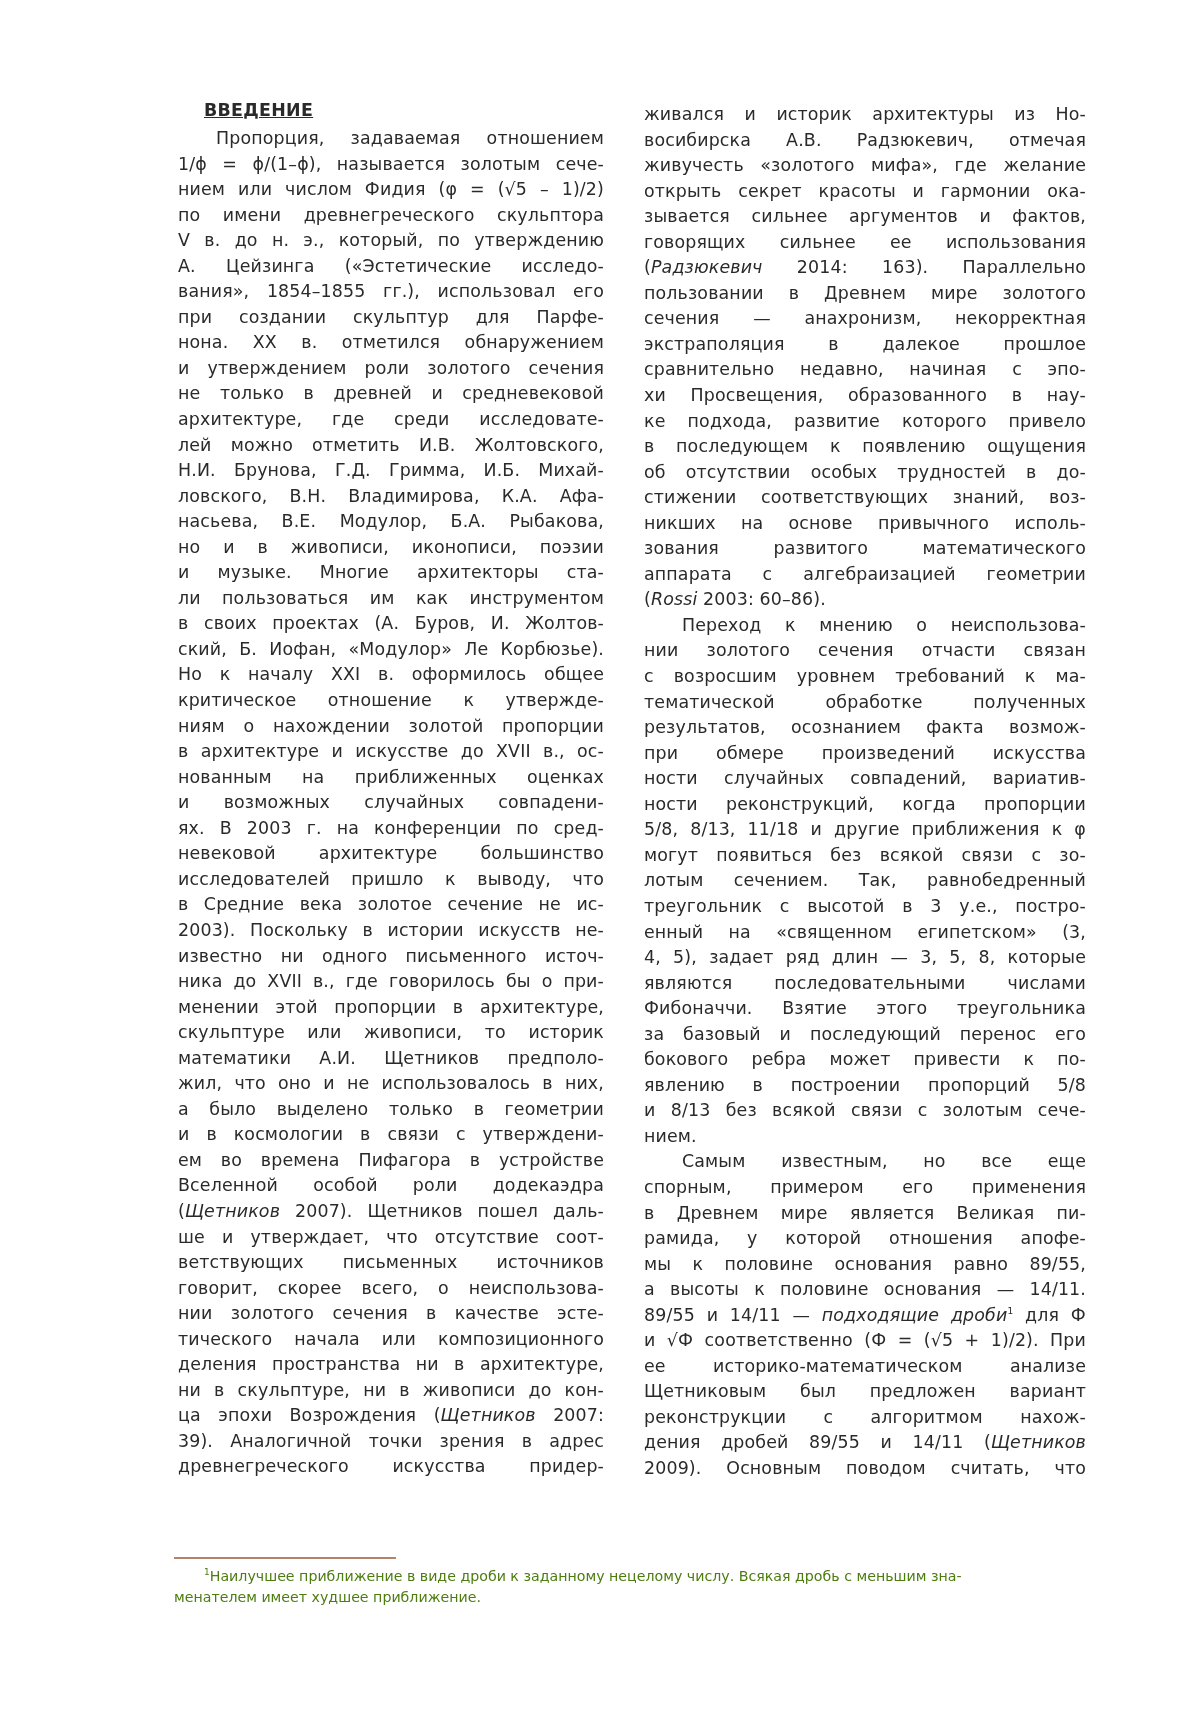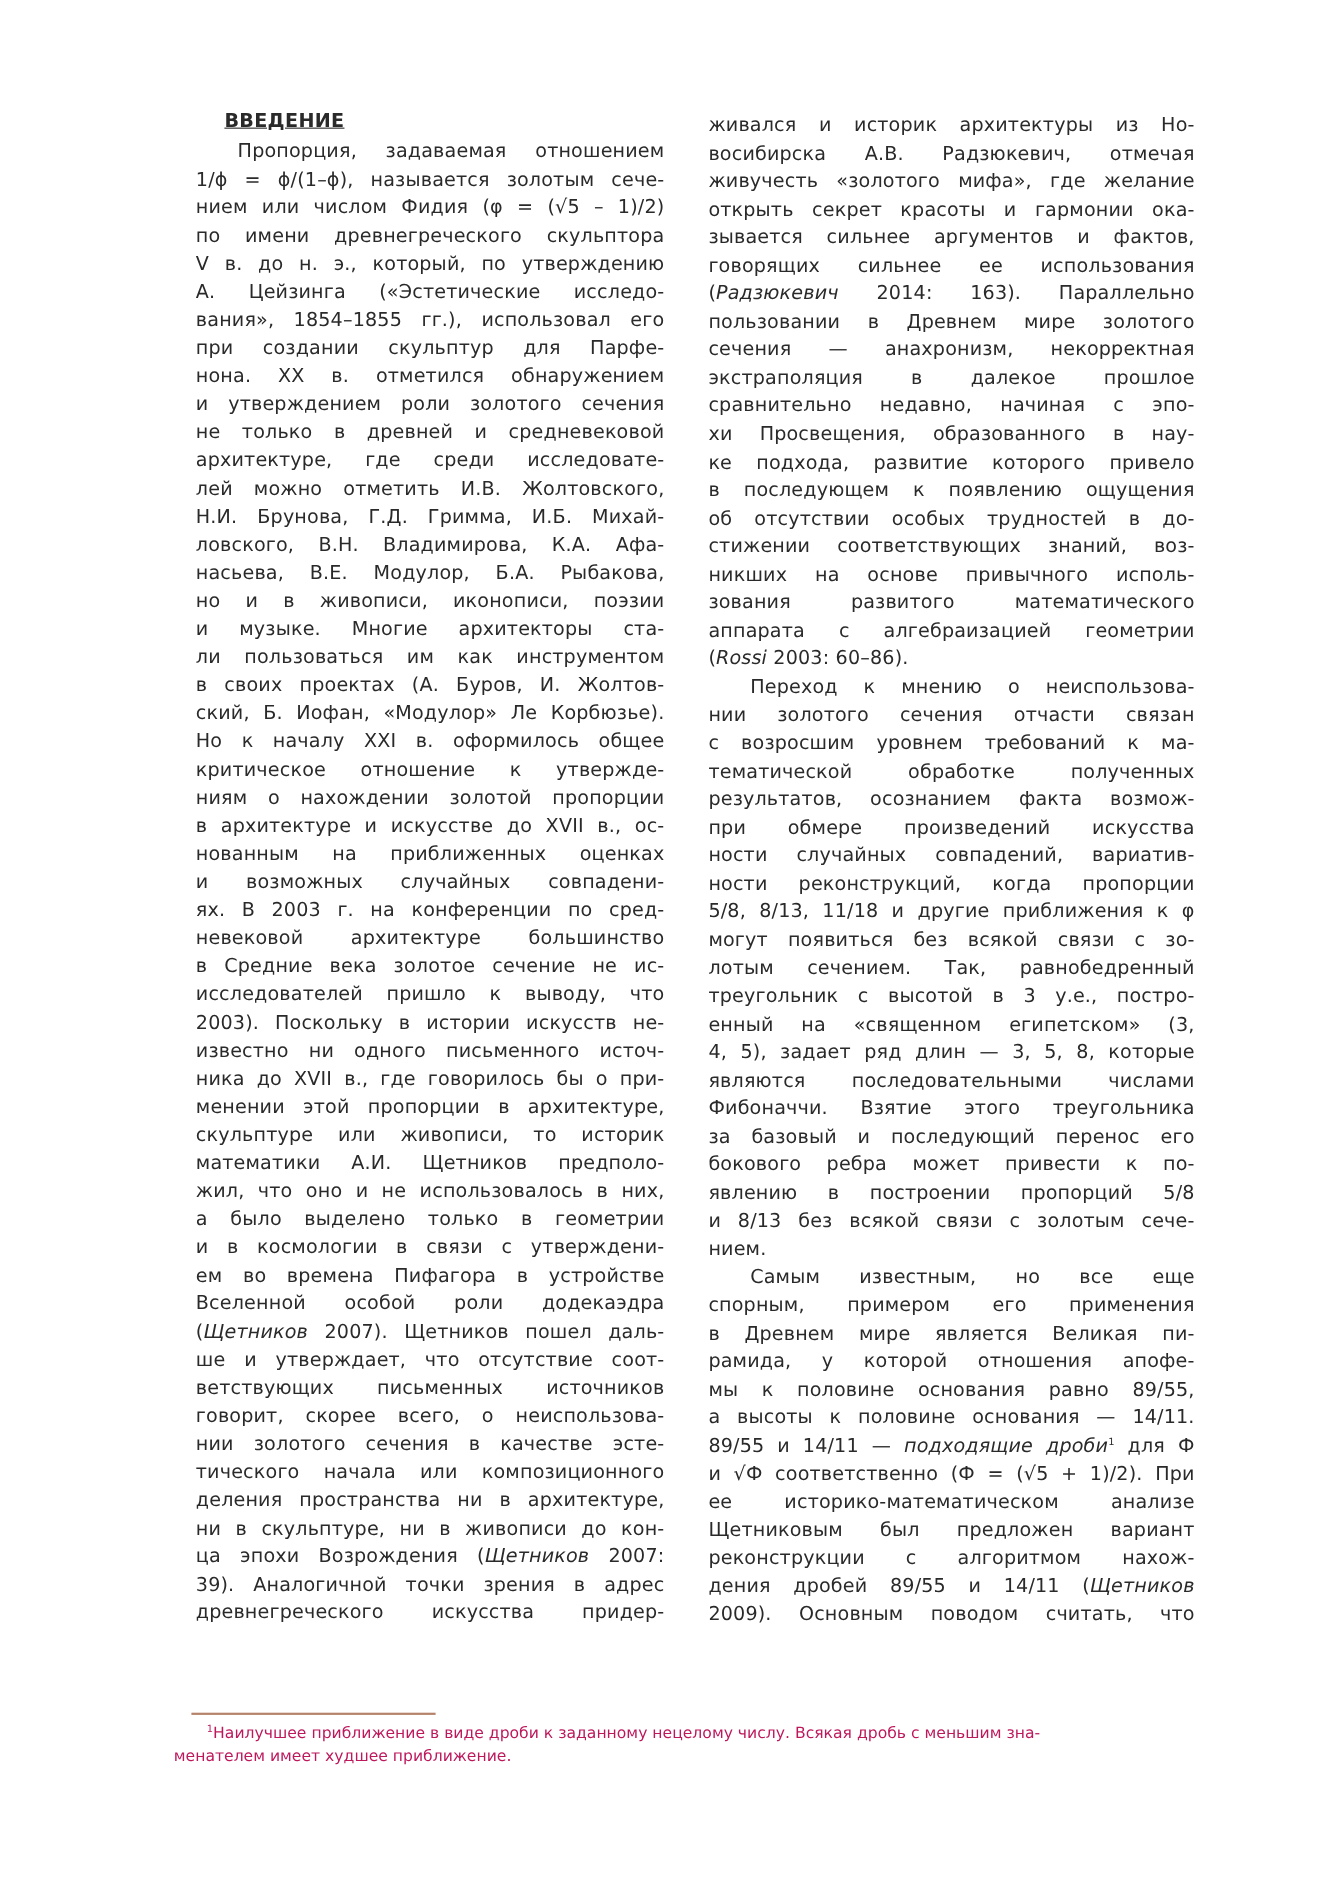--- a/index.html
+++ b/index.html
@@ -63,26 +63,26 @@
     .divider {
       position: absolute;
       left: 174px;
       top: 1557px;
       width: 222px;
       height: 2px;
       background: #b5826a;
     }
     .footnote {
       position: absolute;
-      left: 158px;
+      left: 174px;
       top: 1566px;
       width: 926px;
       font-size: 14.2px;
       line-height: 21px;
-      color: #be185d;
+      color: #4d7c0f;
     }
     .footnote .fn-line {
       display: block;
       white-space: nowrap;
     }
     .footnote .fn-line.first {
       text-indent: 30px;
     }
     .footer {
       position: absolute;
@@ -125,22 +125,22 @@
     <span class="line">в своих проектах (А. Буров, И. Жолтов-</span>
     <span class="line">ский, Б. Иофан, «Модулор» Ле Корбюзье).</span>
     <span class="line">Но к началу XXI в. оформилось общее</span>
     <span class="line">критическое отношение к утвержде-</span>
     <span class="line">ниям о нахождении золотой пропорции</span>
     <span class="line">в архитектуре и искусстве до XVII в., ос-</span>
     <span class="line">нованным на приближенных оценках</span>
     <span class="line">и возможных случайных совпадени-</span>
     <span class="line">ях. В 2003 г. на конференции по сред-</span>
     <span class="line">невековой архитектуре большинство</span>
+    <span class="line">исследователей пришло к выводу, что</span>
     <span class="line">в Средние века золотое сечение не ис-</span>
-    <span class="line">исследователей пришло к выводу, что</span>
     <span class="line">2003). Поскольку в истории искусств не-</span>
     <span class="line">известно ни одного письменного источ-</span>
     <span class="line">ника до XVII в., где говорилось бы о при-</span>
     <span class="line">менении этой пропорции в архитектуре,</span>
     <span class="line">скульптуре или живописи, то историк</span>
     <span class="line">математики А.И. Щетников предполо-</span>
     <span class="line">жил, что оно и не использовалось в них,</span>
     <span class="line">а было выделено только в геометрии</span>
     <span class="line">и в космологии в связи с утверждени-</span>
     <span class="line">ем во времена Пифагора в устройстве</span>

